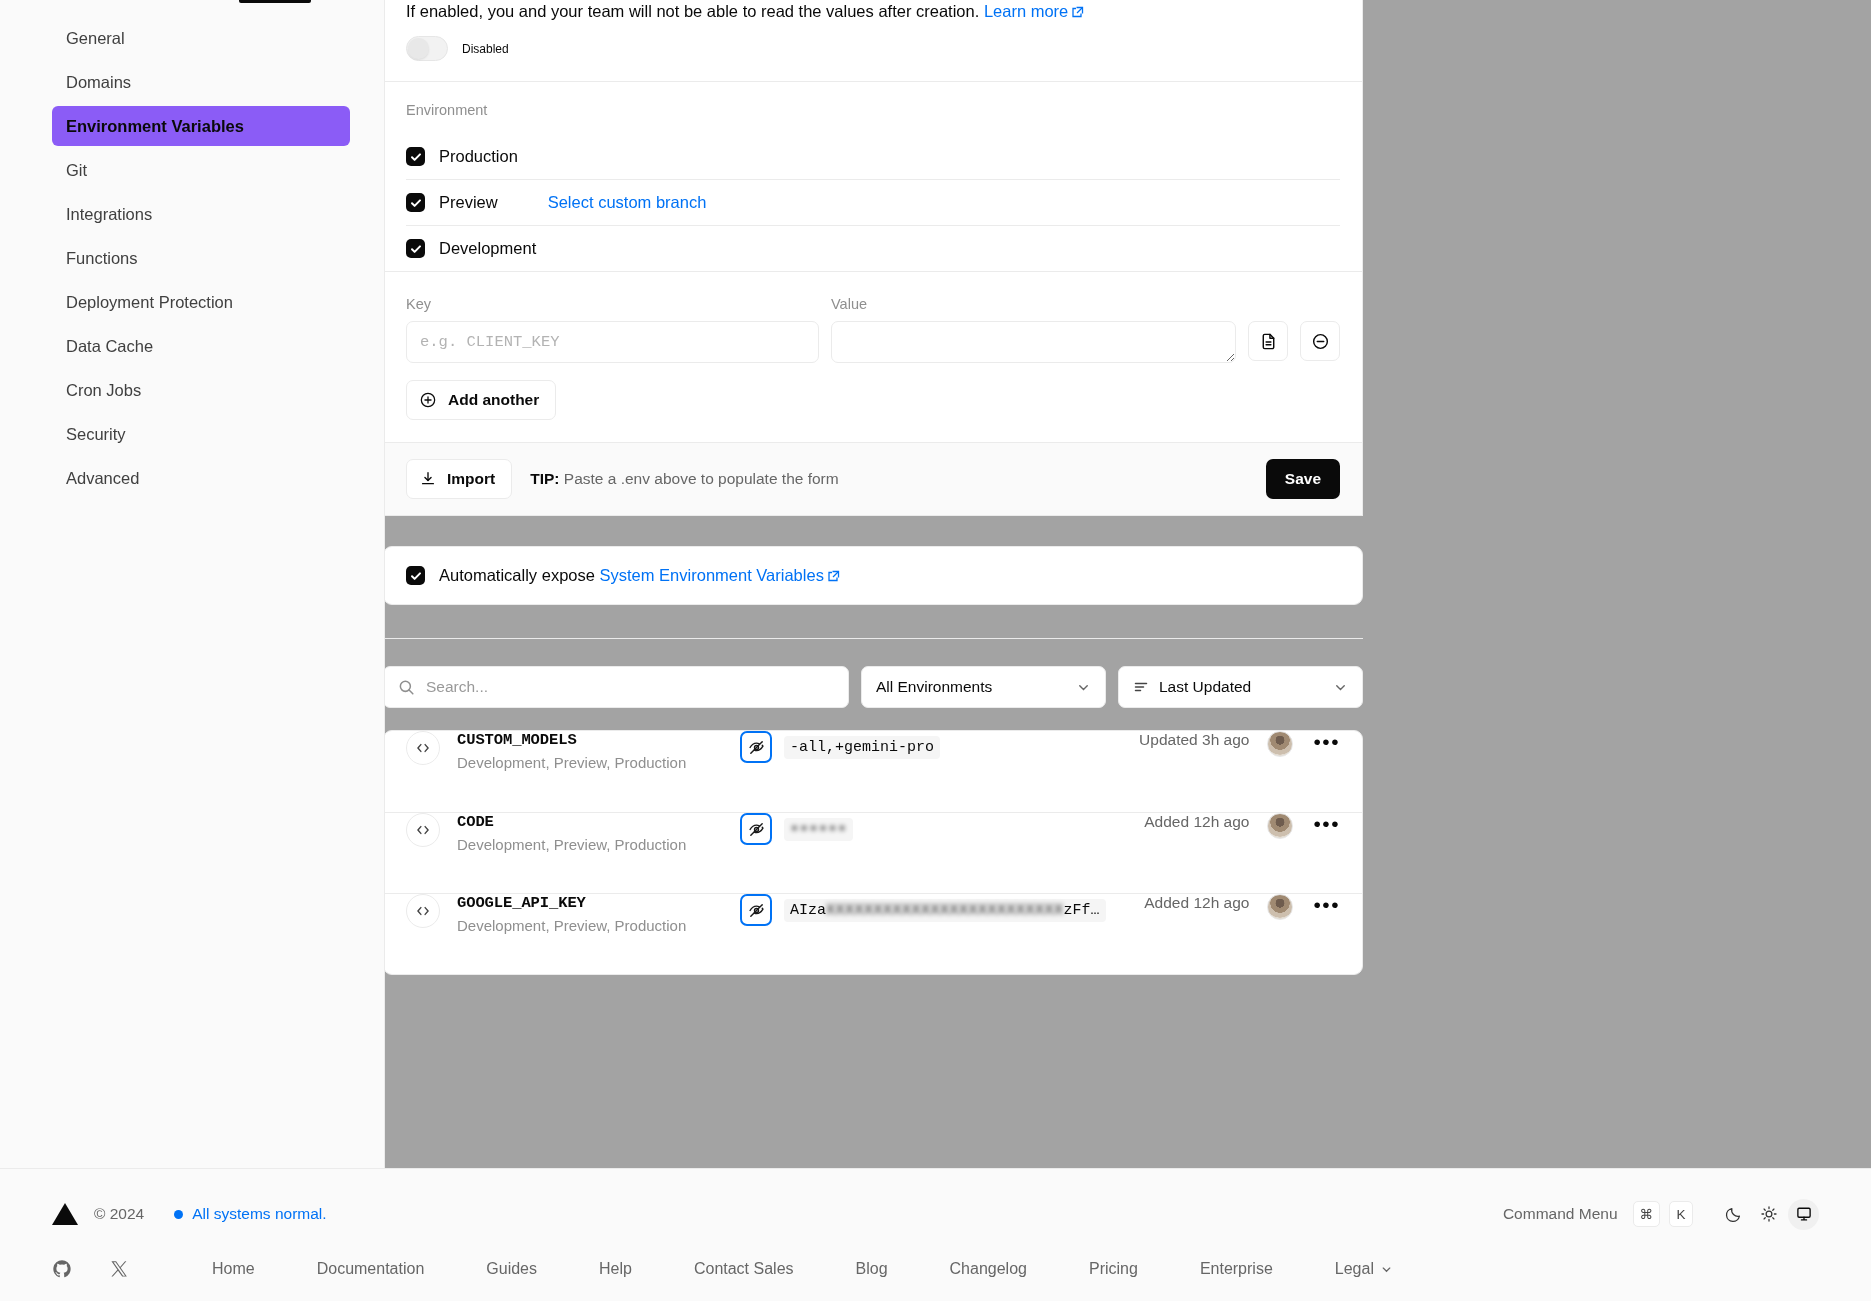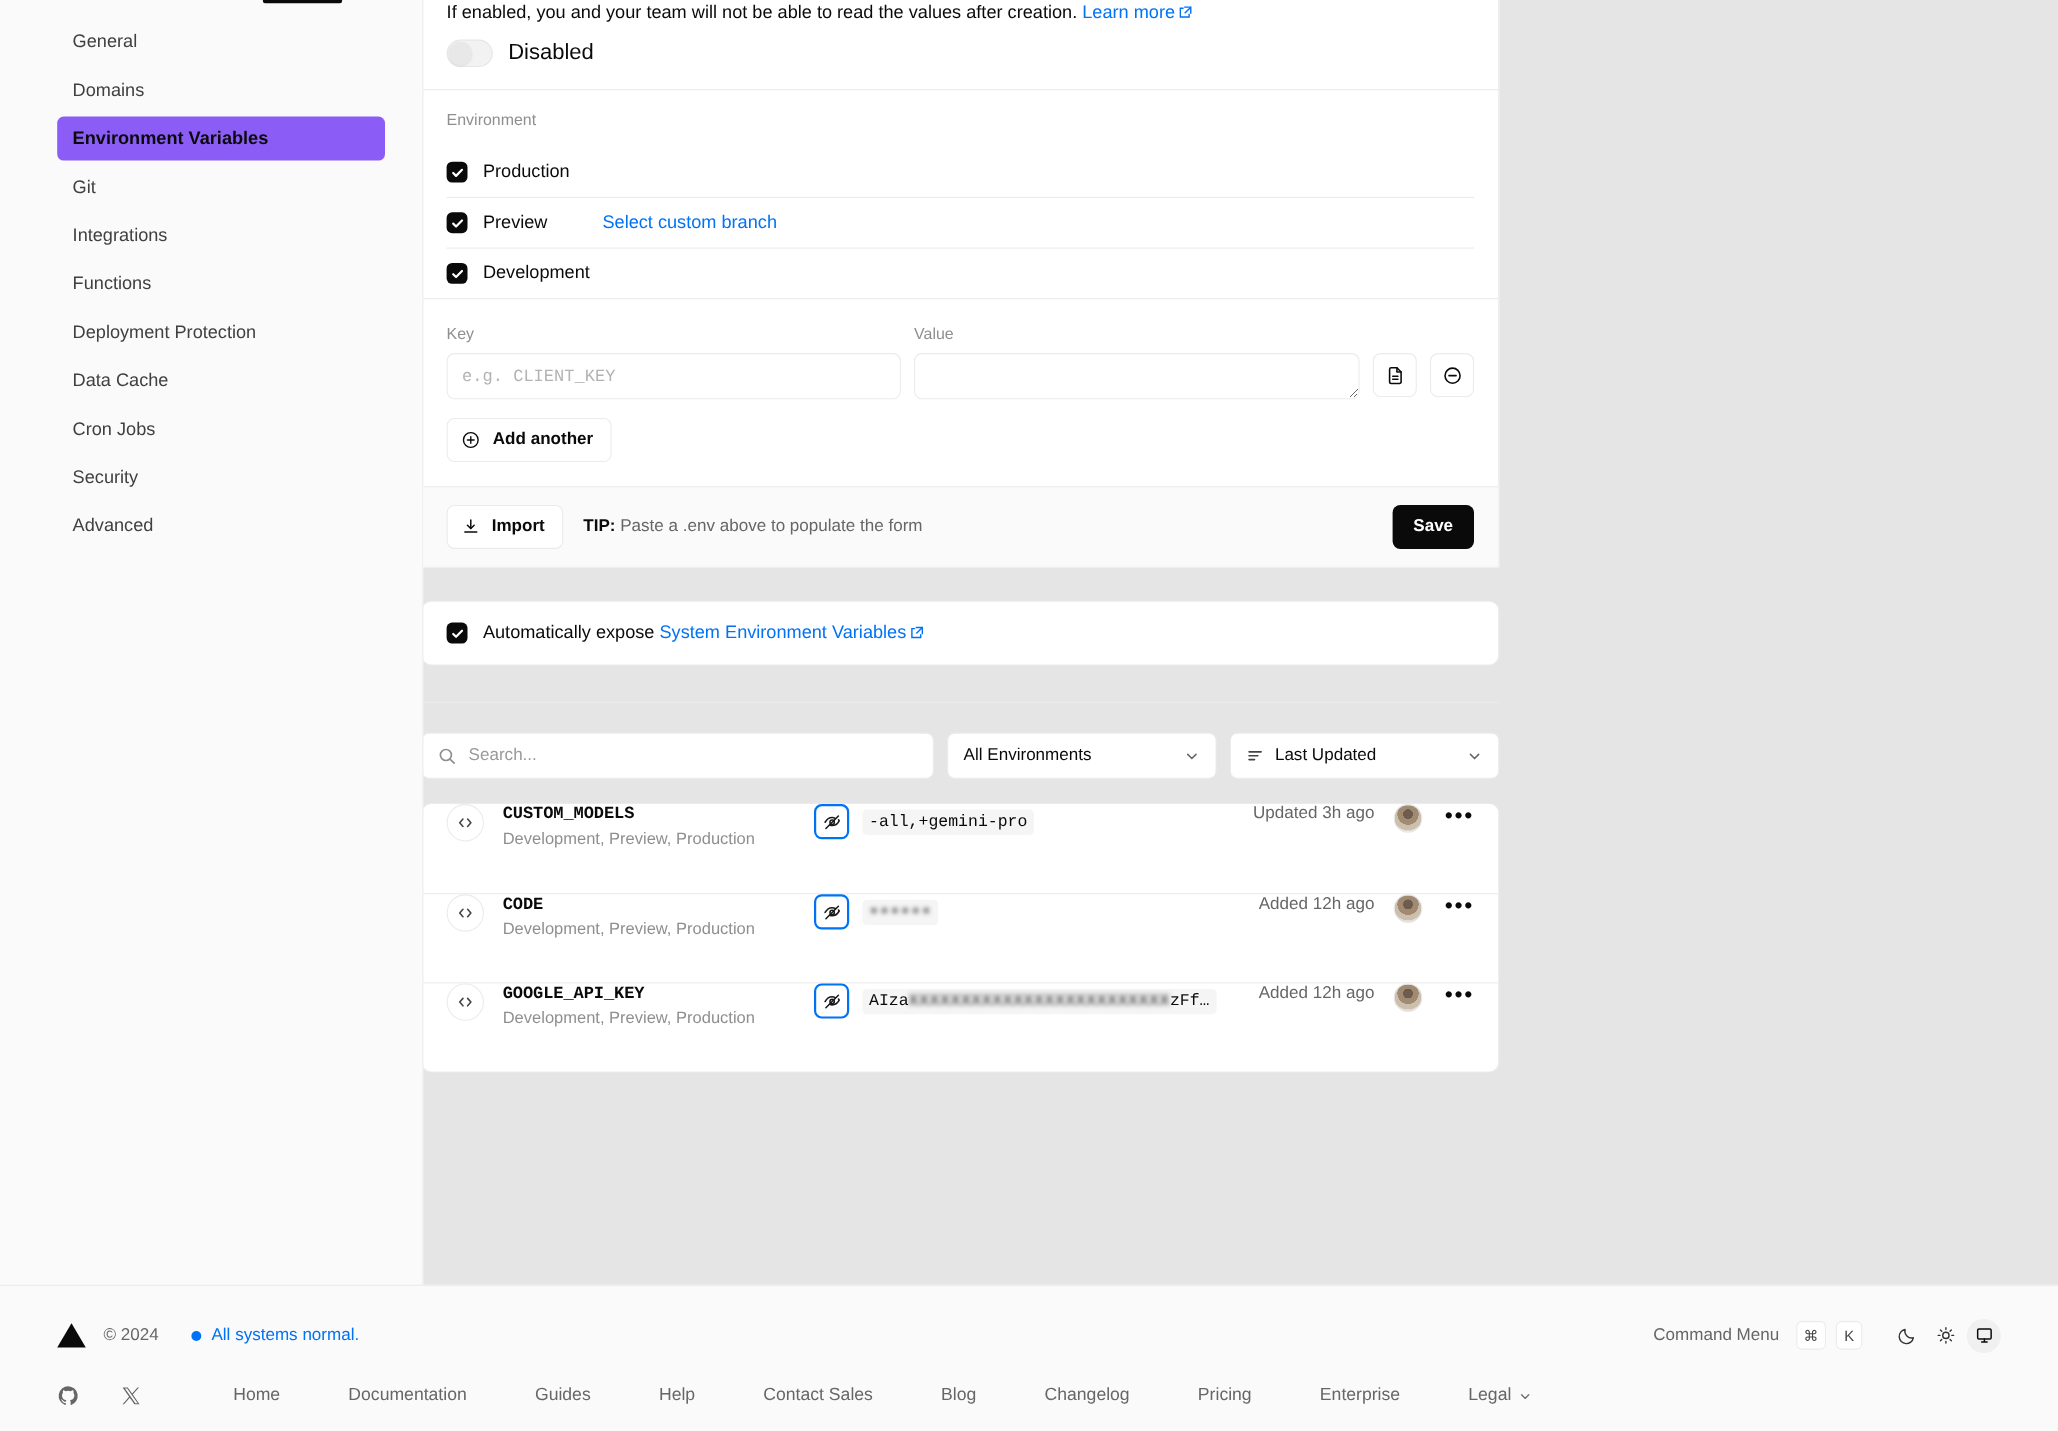--- a/index.html
+++ b/index.html
@@ -33,21 +33,21 @@
     border-radius: 6px;
     font-size: 16.5px; color: #404040; cursor: pointer;
     white-space: nowrap;
   }
   .nav-item.active { background: #8b5cf6; color: #0a0a0a; font-weight: 600; }
 
   
   .main {
     flex: 1 1 auto; min-width: 0;
     padding: 0 0 0 0;
-    background: #e5e5e5;
+    background: #a3a3a3;
     overflow: hidden;
   }
   .main-inner { width: 980px; margin-left: -2px; }
 
   .card {
     background: #fff;
     border: 1px solid #ebebeb;
     border-radius: 0;
   }
   .card-top { border-top: 0; border-radius: 0; }
@@ -67,21 +67,21 @@
     width: 42px; height: 25px; border-radius: 13px;
     background: #f2f2f2; border: 1px solid #e6e6e6;
     position: relative; cursor: pointer; flex: 0 0 auto;
   }
   .toggle .knob {
     position: absolute; top: 1px; left: 1px;
     width: 21px; height: 21px; border-radius: 50%;
     background: #e8e8e8;
     box-shadow: 0 1px 2px rgba(0,0,0,.09);
   }
-  .toggle-label { font-size: 20px; color: #0a0a0a; }
+  .toggle-label { font-size: 12px; color: #0a0a0a; }
 
   .env-title { font-size: 14.5px; color: #8f8f8f; padding: 20px 0 16px; }
 
   .cbrow { display: flex; align-items: center; gap: 14px; padding: 13px 0; }
   .cbrow + .cbrow { border-top: 1px solid #ebebeb; }
   .cb {
     width: 19px; height: 19px; border-radius: 5px;
     background: #0a0a0a; flex: 0 0 auto;
     display: flex; align-items: center; justify-content: center;
     cursor: pointer;

